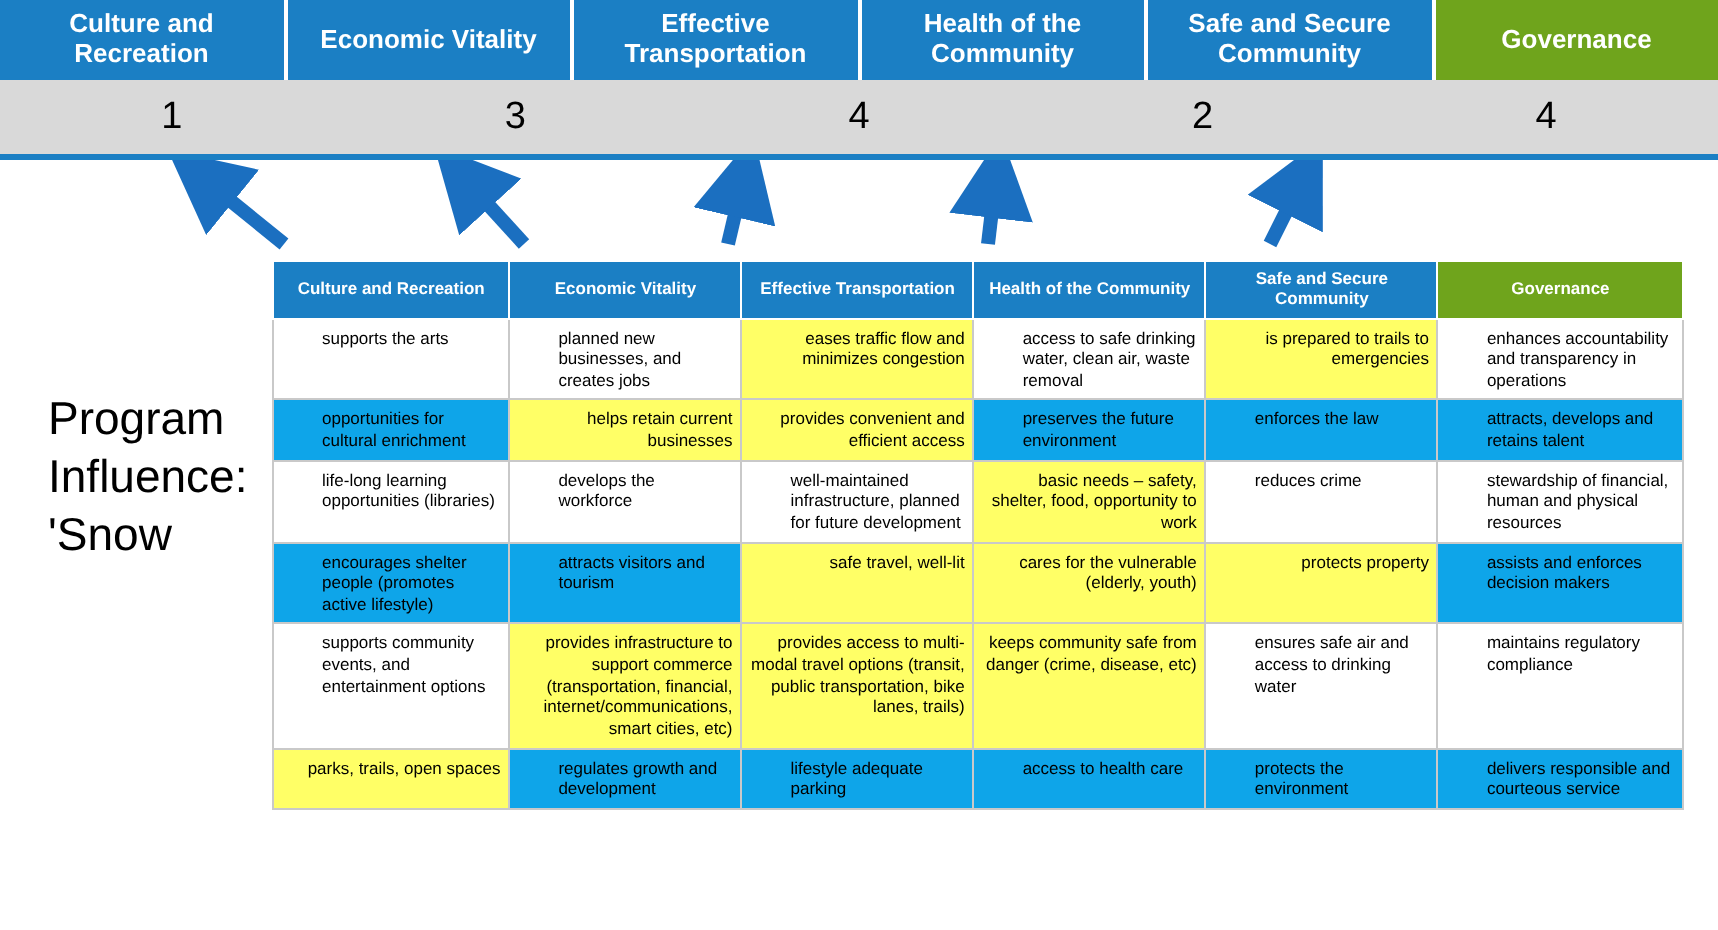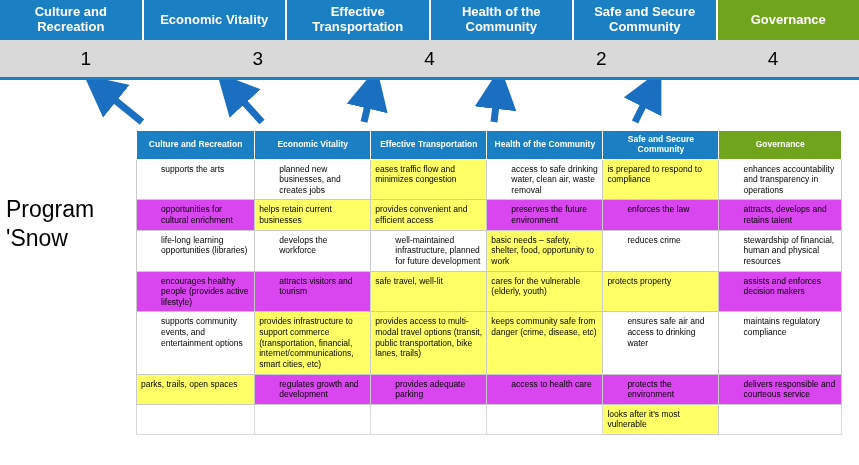--- a/index.html
+++ b/index.html
@@ -71,21 +71,21 @@
     position: absolute;
     left: 0;
     top: 80px;
     width: 859px;
     height: 50px;
   }
 
   
   #caption {
     position: absolute;
-    left: 6px;
+    left: 24px;
     top: 195px;
     width: 120px;
     font-size: 23px;
     color: #000000;
     line-height: 1.25;
   }
 
   
   #matrix {
     position: absolute;
@@ -120,31 +120,32 @@
   #matrix td {
     border: 1px solid #c9c9c9;
     padding: 4px 4px;
     vertical-align: top;
     line-height: 1.25;
     color: #000000;
     height: 14px;
   }
   #matrix td.hl {
     background: #ffff66;
+    text-align: right;
   }
   #matrix td.plain {
     background: #ffffff;
     padding-left: 24px;
   }
   #matrix td.empty {
     background: #ffffff;
     border-color: #d8d8d8;
   }
   #matrix tr.shade td.plain {
-    background: #d946ef;
+    background: #0ea5e9;
   }
   #matrix tr.shade td.empty {
     background: #ffffff;
   }
 </style>
 </head>
 <body>
 
 <div id="top-strip">
   <div class="top-cell">
@@ -183,20 +184,21 @@
   </defs>
   <line x1="142" y1="42" x2="100" y2="8" stroke="#1b6fc0" stroke-width="7" marker-end="url(#ah)"></line>
   <line x1="262" y1="42" x2="231" y2="8" stroke="#1b6fc0" stroke-width="7" marker-end="url(#ah)"></line>
   <line x1="364" y1="42" x2="372" y2="8" stroke="#1b6fc0" stroke-width="7" marker-end="url(#ah)"></line>
   <line x1="494" y1="42" x2="498" y2="8" stroke="#1b6fc0" stroke-width="7" marker-end="url(#ah)"></line>
   <line x1="635" y1="42" x2="652" y2="8" stroke="#1b6fc0" stroke-width="7" marker-end="url(#ah)"></line>
 </svg>
 
 <div id="caption">
   <div>Program</div>
+  <div>Influence:</div>
   <div>'Snow</div>
 </div>
 
 <table id="matrix">
   <colgroup>
     <col class="c0">
       <col class="c1">
       <col class="c2">
       <col class="c3">
       <col class="c4">
@@ -211,65 +213,57 @@
       <th>Safe and Secure Community</th>
       <th class="gov">Governance</th>
     </tr>
   </thead>
   <tbody id="matrix-body">
       <tr>
         <td class="plain">supports the arts</td>
         <td class="plain">planned new businesses, and creates jobs</td>
         <td class="hl">eases traffic flow and minimizes congestion</td>
         <td class="plain">access to safe drinking water, clean air, waste removal</td>
-        <td class="hl">is prepared to respond to compliance</td>
+        <td class="hl">is prepared to trails to emergencies</td>
         <td class="plain">enhances accountability and transparency in operations</td>
       </tr>
       <tr class="shade">
         <td class="plain">opportunities for cultural enrichment</td>
         <td class="hl">helps retain current businesses</td>
         <td class="hl">provides convenient and efficient access</td>
         <td class="plain">preserves the future environment</td>
         <td class="plain">enforces the law</td>
         <td class="plain">attracts, develops and retains talent</td>
       </tr>
       <tr>
         <td class="plain">life-long learning opportunities (libraries)</td>
         <td class="plain">develops the workforce</td>
         <td class="plain">well-maintained infrastructure, planned for future development</td>
         <td class="hl">basic needs – safety, shelter, food, opportunity to work</td>
         <td class="plain">reduces crime</td>
         <td class="plain">stewardship of financial, human and physical resources</td>
       </tr>
       <tr class="shade">
-        <td class="plain">encourages healthy people (provides active lifestyle)</td>
+        <td class="plain">encourages shelter people (promotes active lifestyle)</td>
         <td class="plain">attracts visitors and tourism</td>
         <td class="hl">safe travel, well-lit</td>
         <td class="hl">cares for the vulnerable (elderly, youth)</td>
         <td class="hl">protects property</td>
         <td class="plain">assists and enforces decision makers</td>
       </tr>
       <tr>
         <td class="plain">supports community events, and entertainment options</td>
         <td class="hl">provides infrastructure to support commerce (transportation, financial, internet/communications, smart cities, etc)</td>
         <td class="hl">provides access to multi-modal travel options (transit, public transportation, bike lanes, trails)</td>
         <td class="hl">keeps community safe from danger (crime, disease, etc)</td>
         <td class="plain">ensures safe air and access to drinking water</td>
         <td class="plain">maintains regulatory compliance</td>
       </tr>
       <tr class="shade">
         <td class="hl">parks, trails, open spaces</td>
         <td class="plain">regulates growth and development</td>
-        <td class="plain">provides adequate parking</td>
+        <td class="plain">lifestyle adequate parking</td>
         <td class="plain">access to health care</td>
         <td class="plain">protects the environment</td>
         <td class="plain">delivers responsible and courteous service</td>
       </tr>
-      <tr class="shade">
-        <td class="empty"></td>
-        <td class="empty"></td>
-        <td class="empty"></td>
-        <td class="empty"></td>
-        <td class="hl">looks after it's most vulnerable</td>
-        <td class="empty"></td>
-      </tr>
     </tbody>
 </table>
 
 </body></html>

